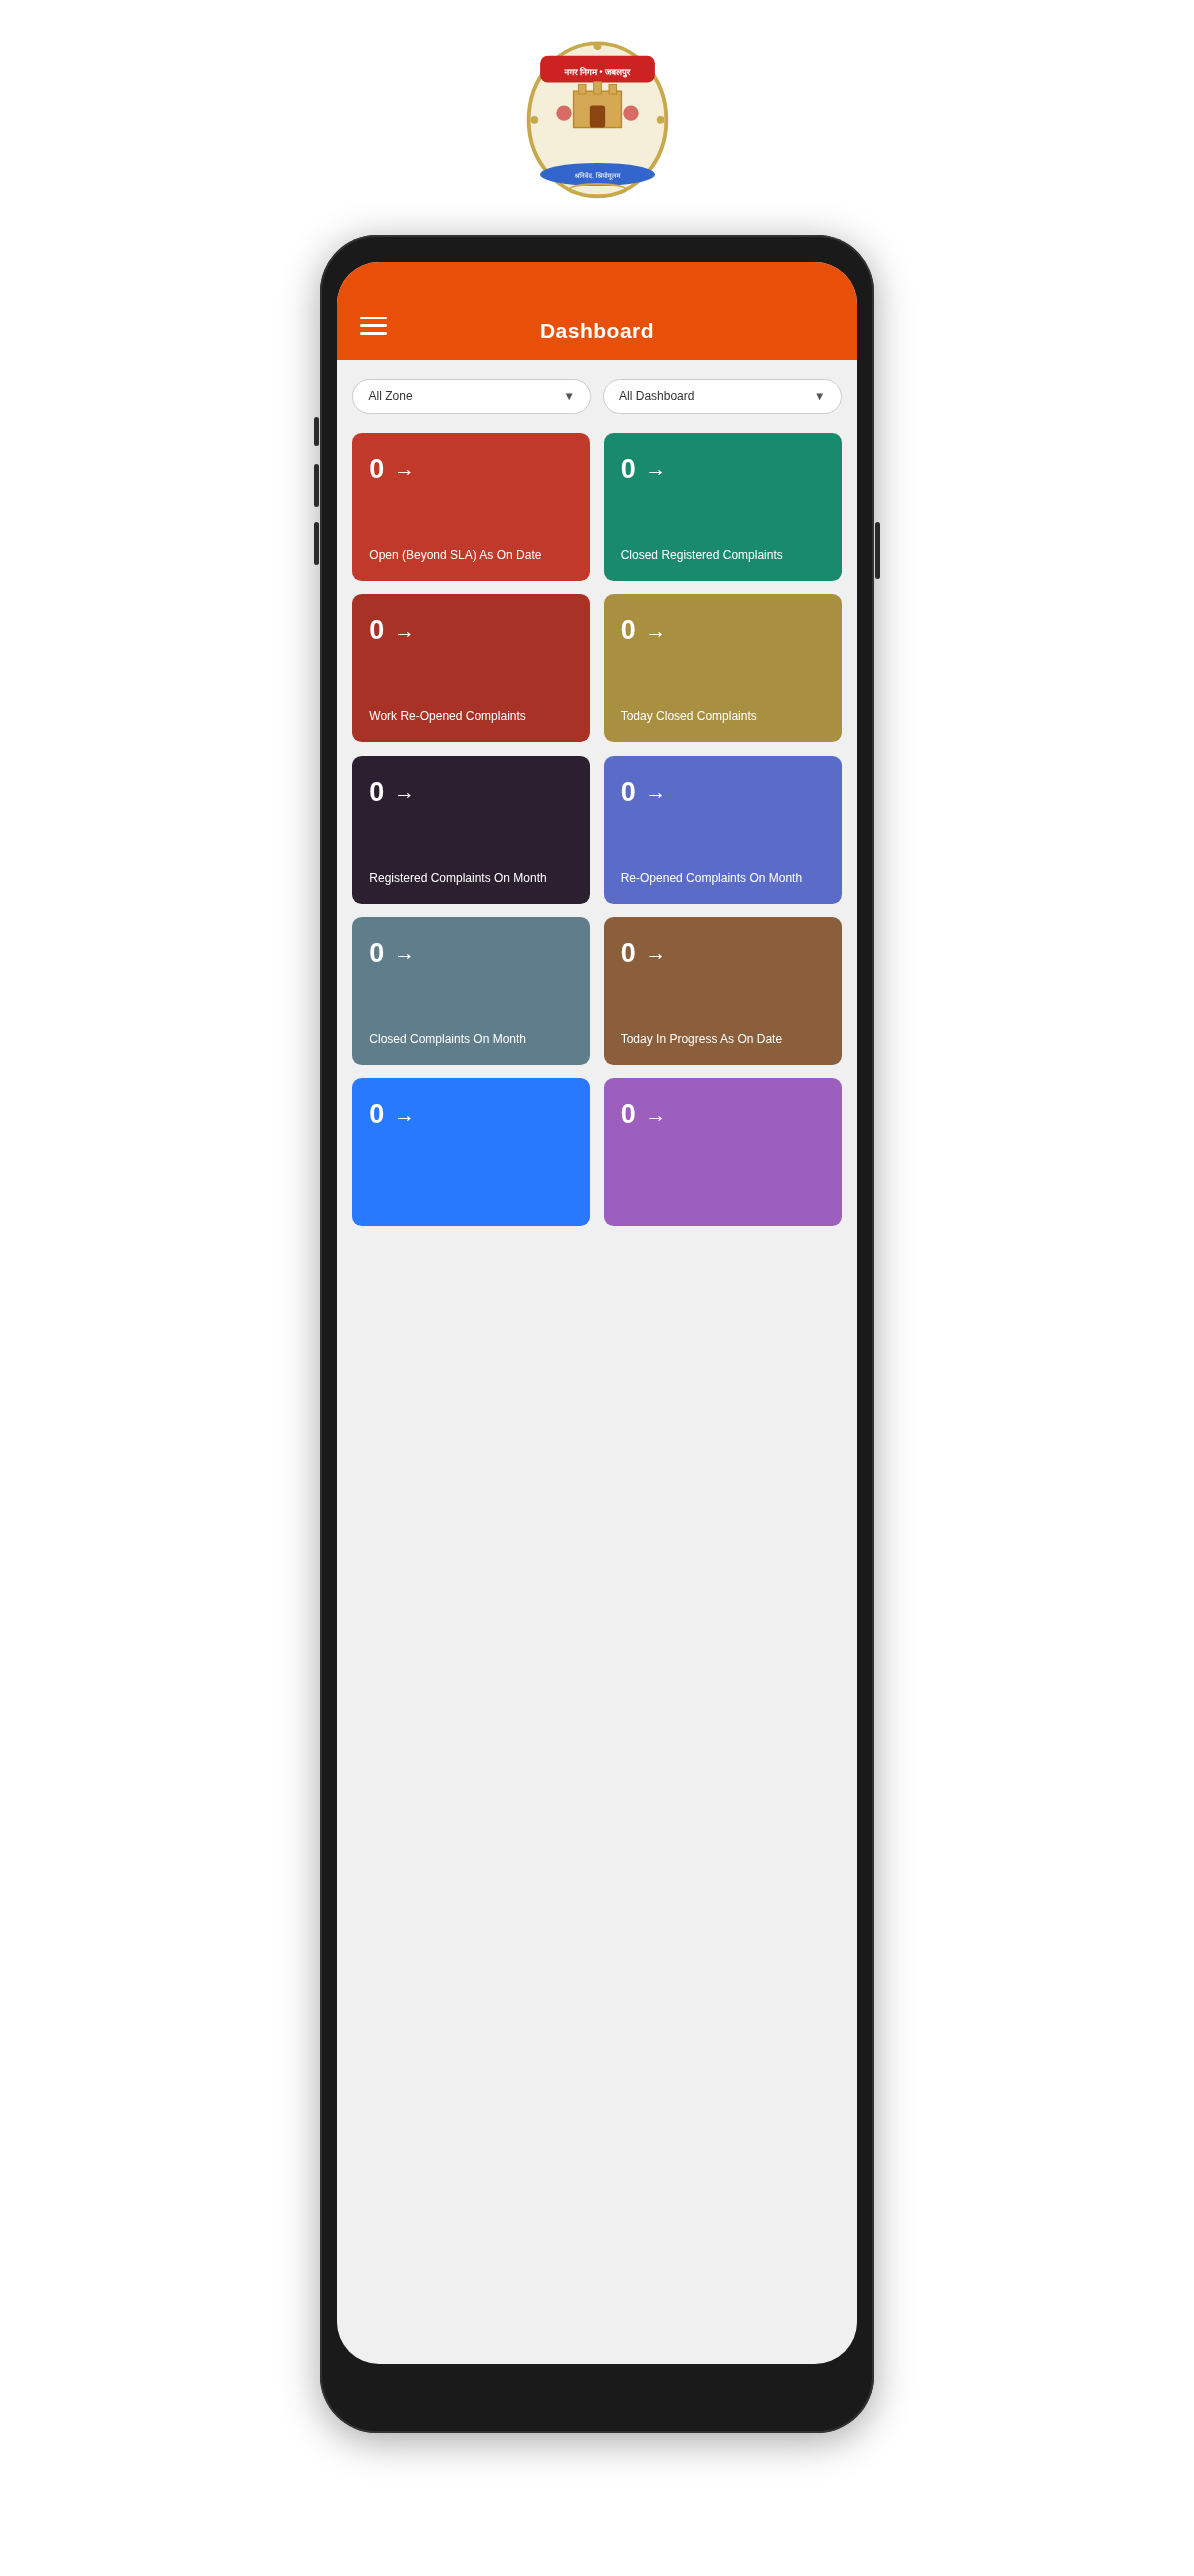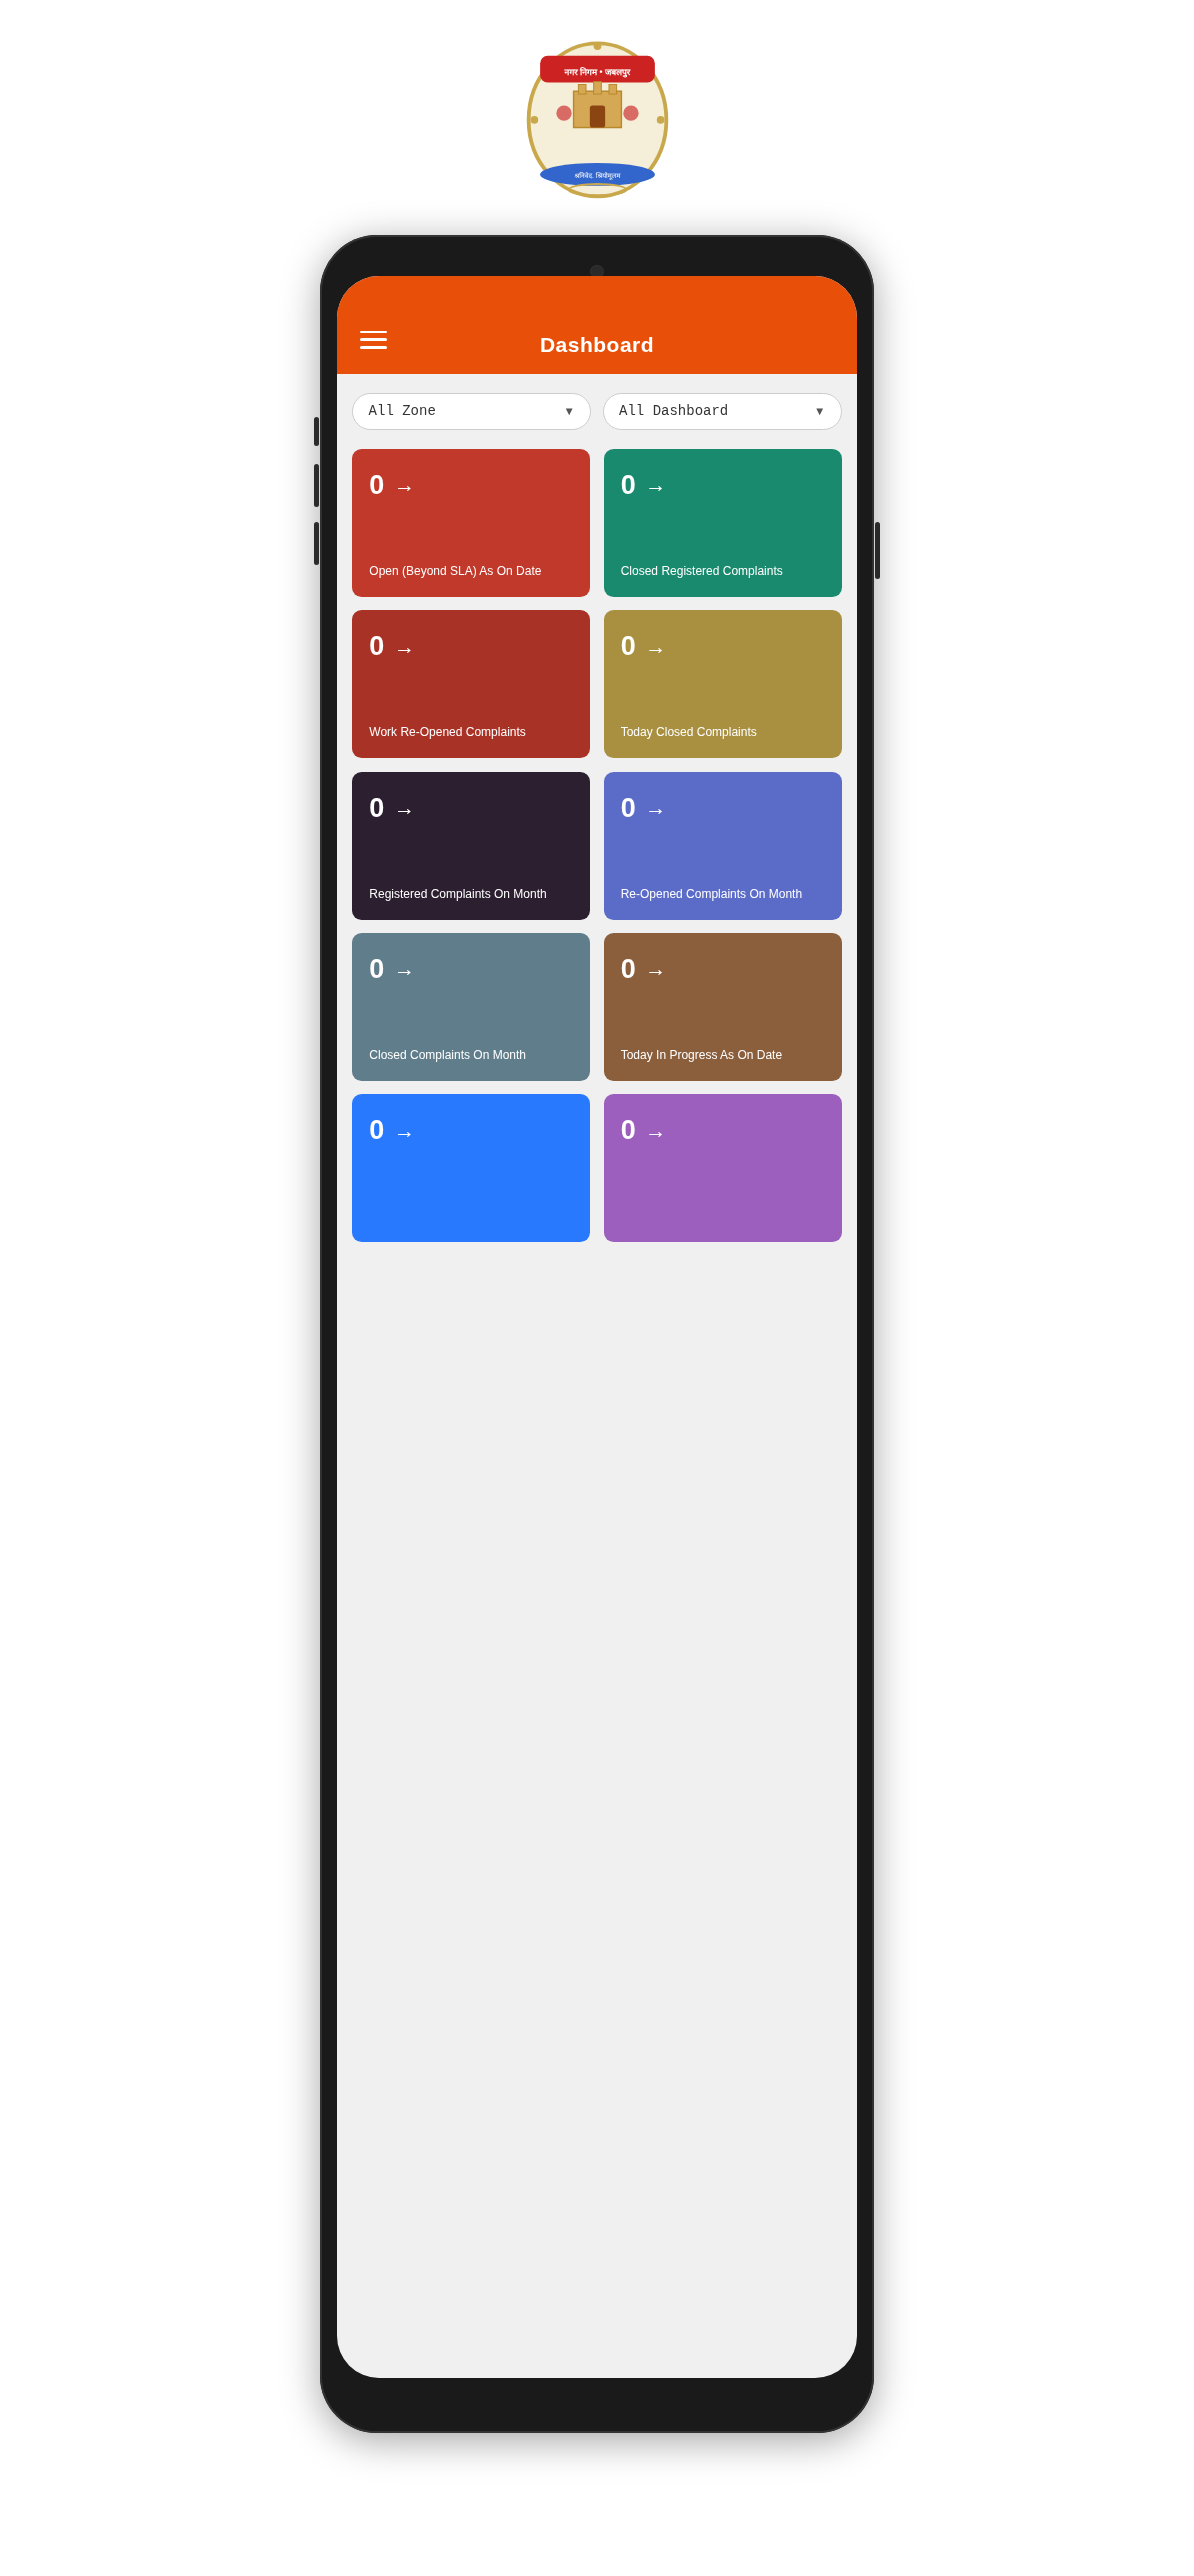--- a/index.html
+++ b/index.html
@@ -24,21 +24,21 @@
       width: 153px;
       height: 177px;
     }
 
     
     .phone-frame {
       width: 554px;
       min-height: 2198px;
       background: #1a1a1a;
       border-radius: 57px;
-      padding: 31px 17px;
+      padding: 17px 17px;
       box-shadow: 0 7.6px 38px rgba(0,0,0,0.35), inset 0 0 0 1.9px #333;
       position: relative;
     }
 
     
     .phone-notch {
       width: 100%;
       display: flex;
       justify-content: center;
       margin-bottom: 0px;
@@ -122,23 +122,22 @@
       border-radius: 23px;
       padding: 9.6px 15.3px;
       font-size: 13.4px;
       color: #333;
       display: flex;
       align-items: center;
       justify-content: space-between;
       cursor: pointer;
     }
     .filter-select-text {
-      font-size: 14px;
+      font-size: 12px;
       color: #333;
-      font-family: Liberation Mono, monospace;
     }
     .chevron-down {
       font-size: 11.5px;
       color: #555;
     }
 
     
     .cards-grid {
       display: grid;
       grid-template-columns: 1fr 1fr;

